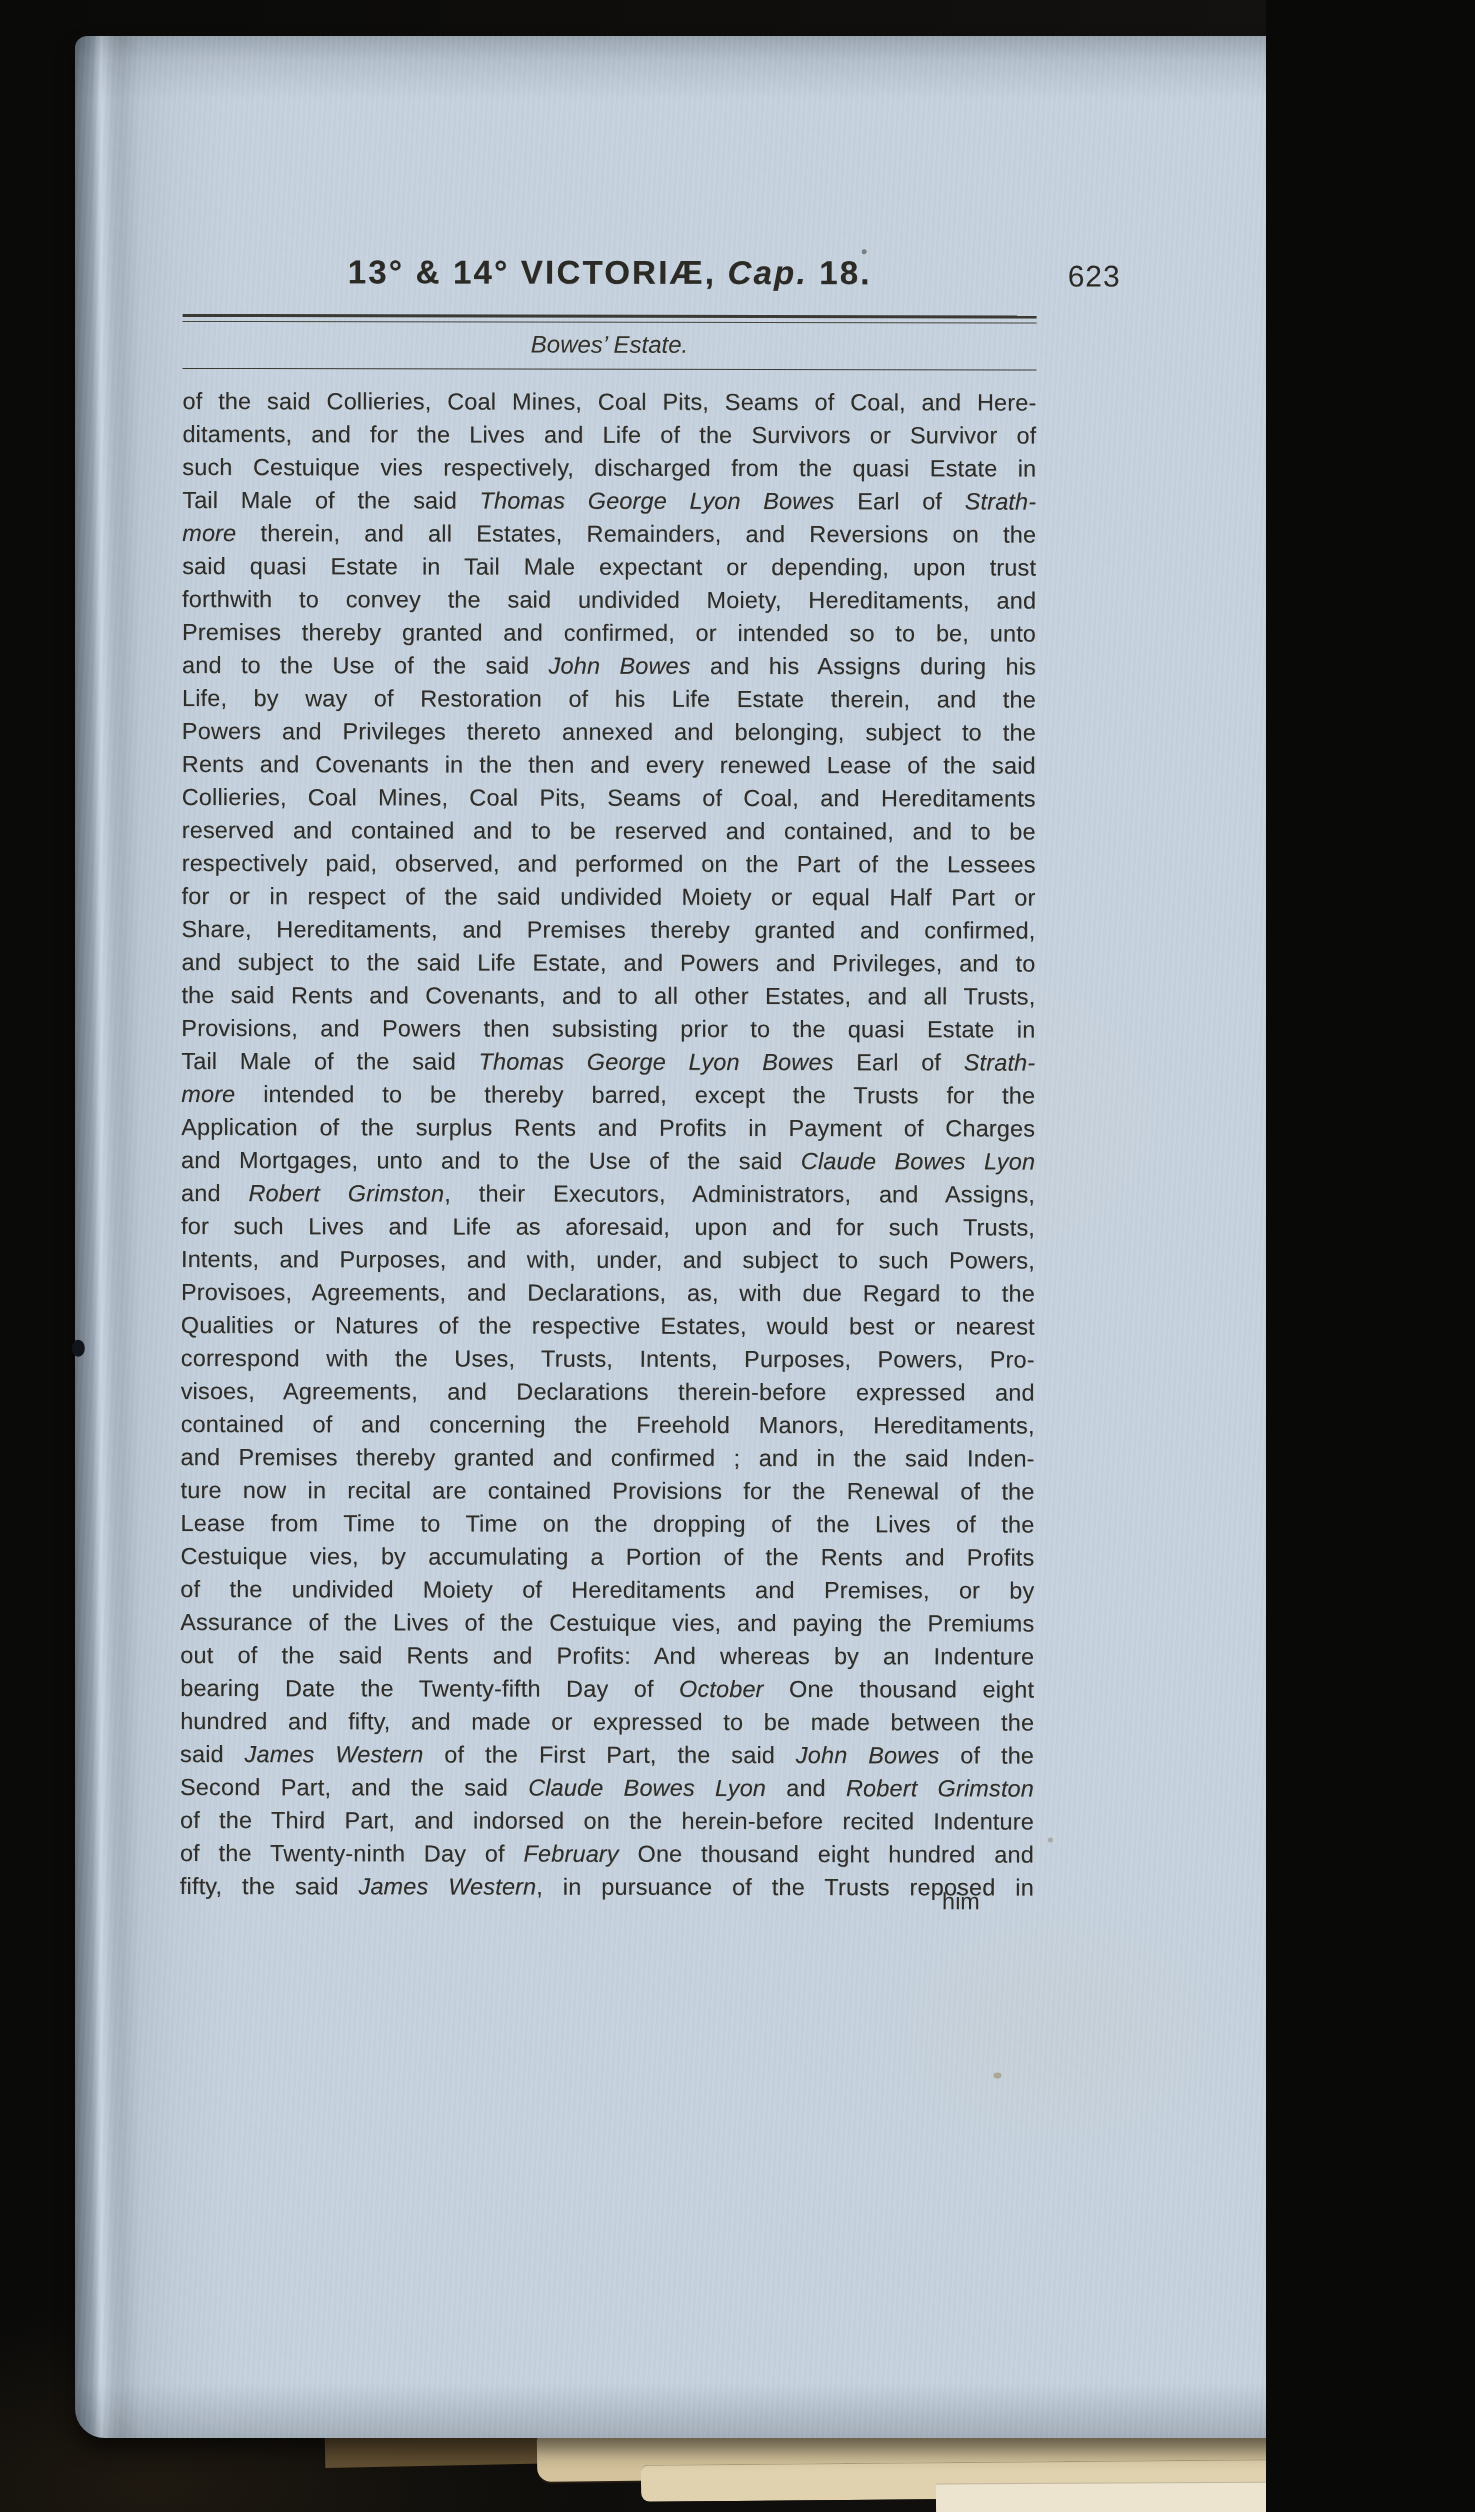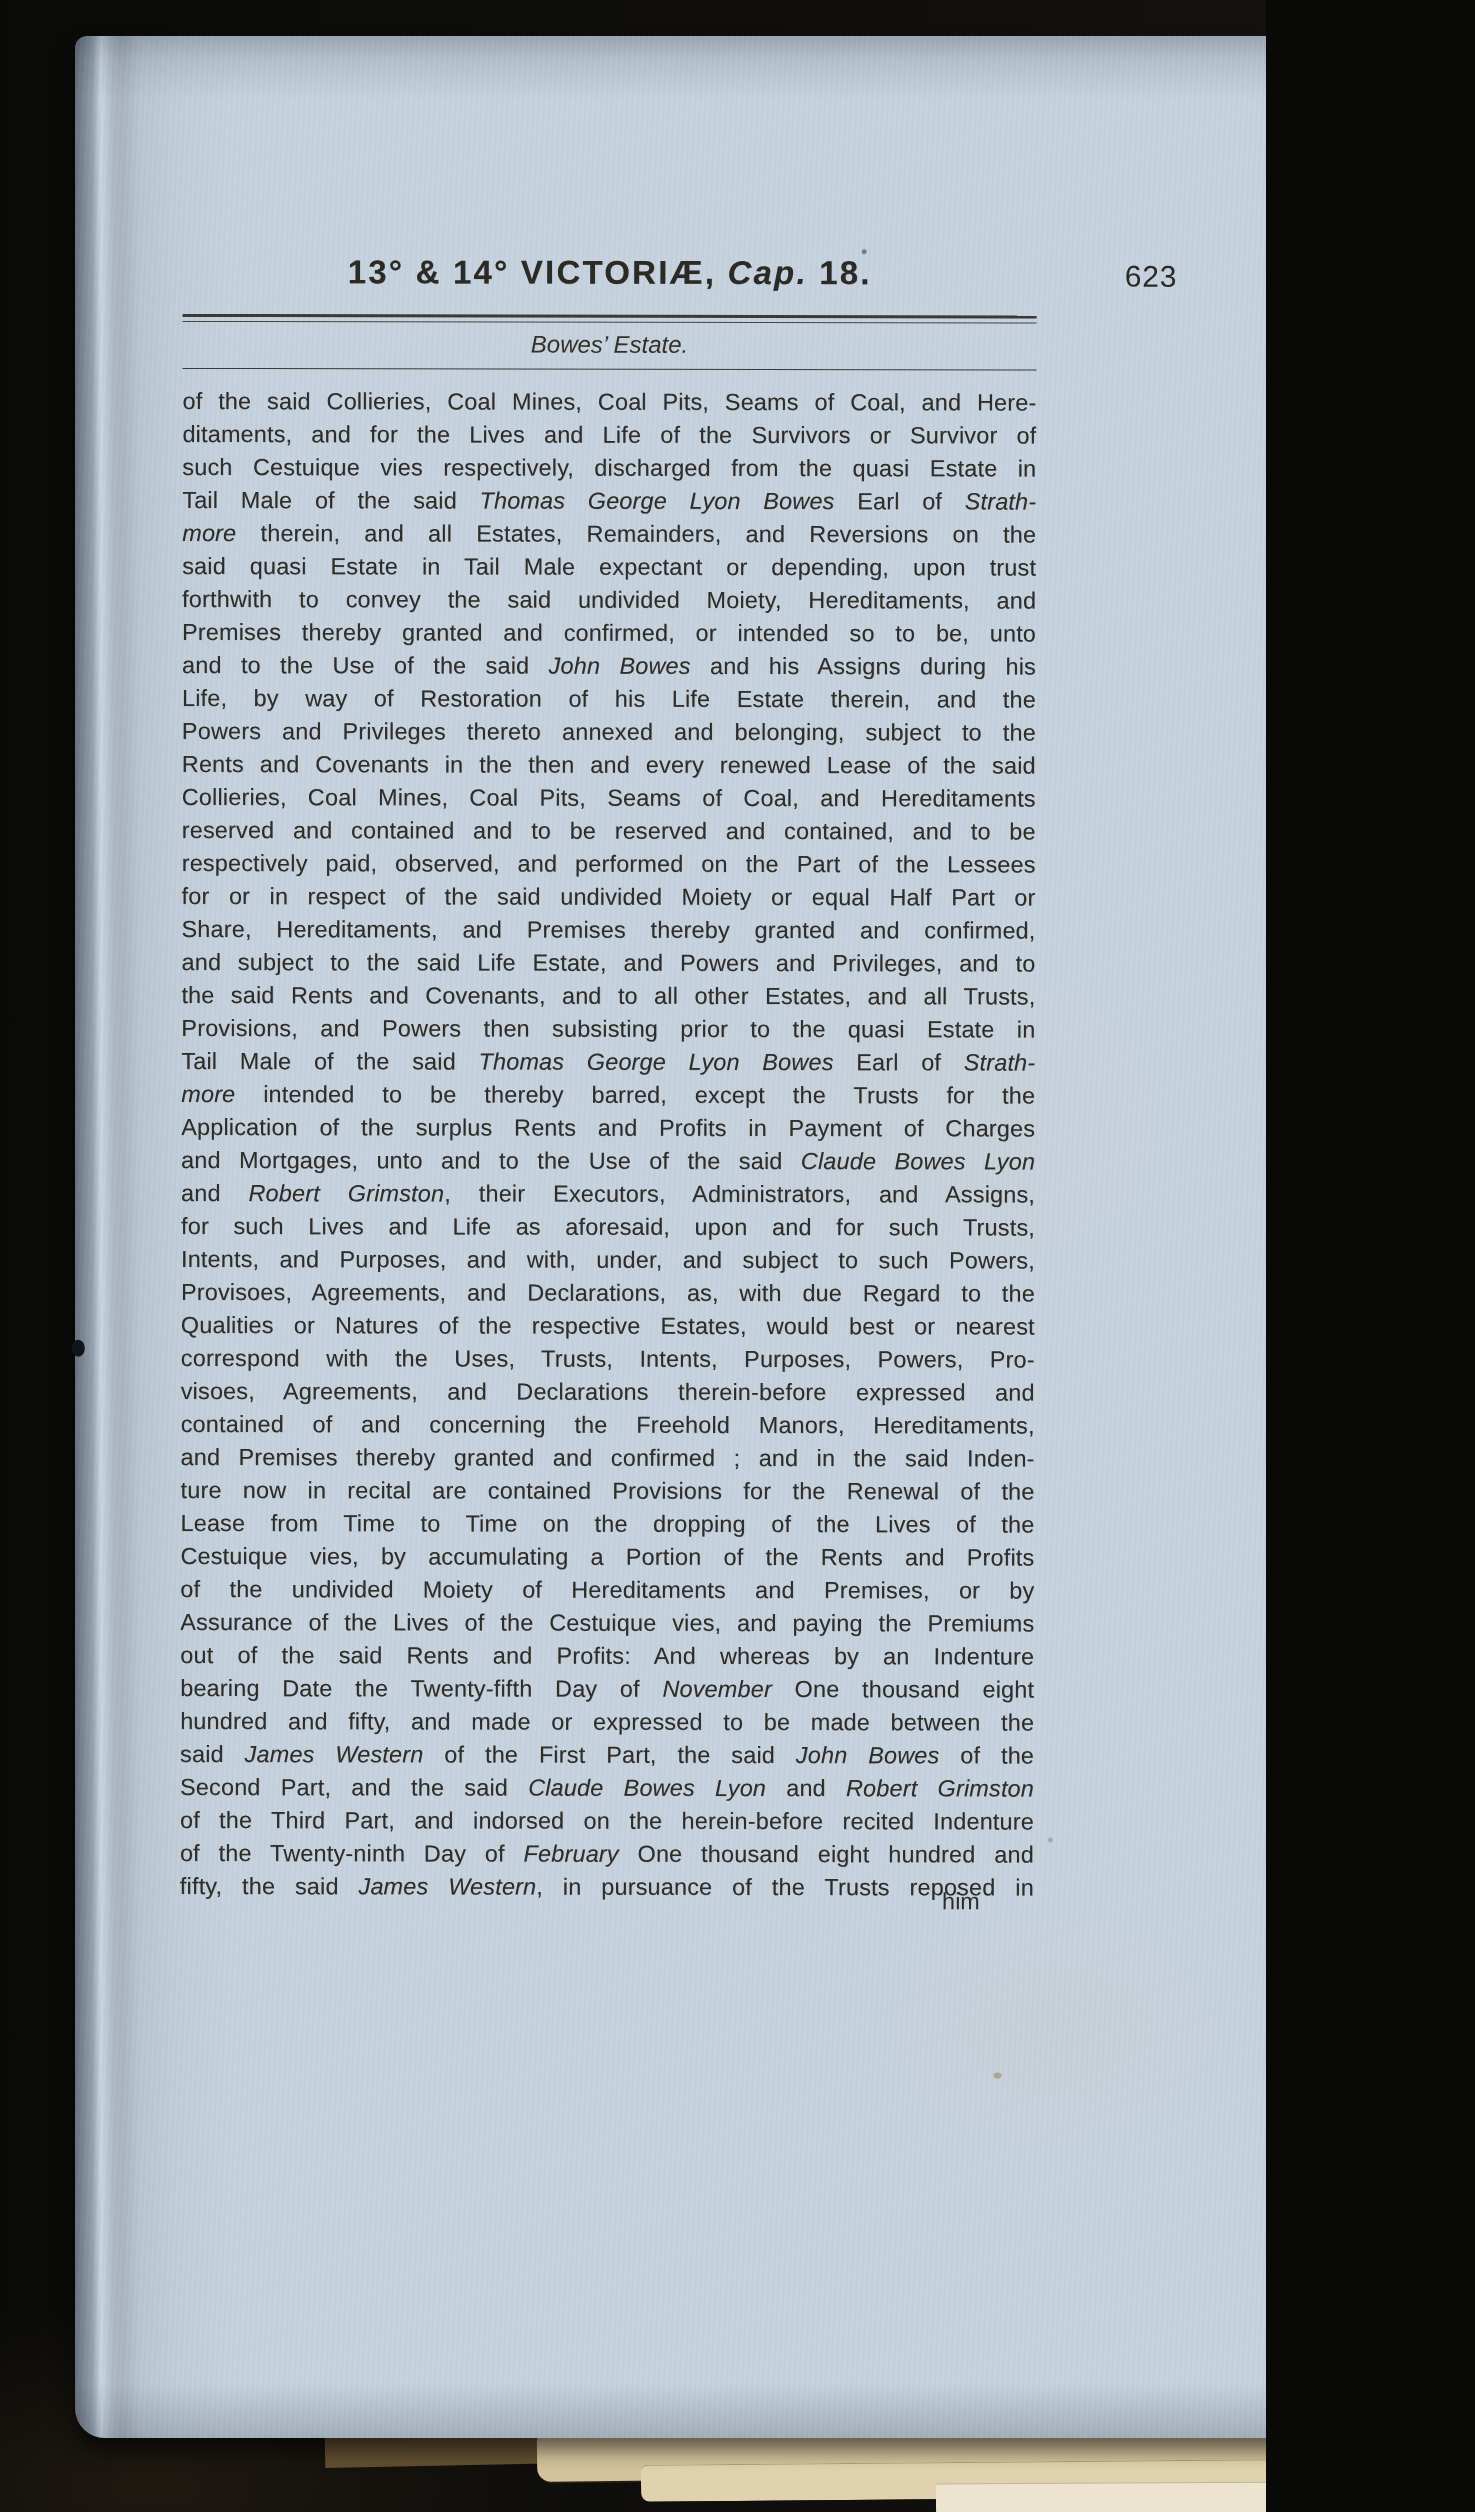--- a/index.html
+++ b/index.html
@@ -63,22 +63,22 @@
     text-align: center;
     font-size: 33px; line-height: 40px;
     font-weight: 700;
     letter-spacing: 2.2px;
     color: #2c2a25;
     text-shadow: 0.3px 0.3px 0.3px rgba(40,38,33,0.35);
     white-space: nowrap;
   }
   .page-number {
     position: absolute;
-    left: 1048px; top: 222px; width: 113px;
-    text-align: left;
+    left: 961px; top: 222px; width: 113px;
+    text-align: center;
     font-size: 30px; line-height: 36px;
     color: #2c2a25;
     letter-spacing: 0.9px;
   }
   .rule-double {
     position: absolute;
     left: 106px; top: 279px; width: 854px; height: 4.3px;
     border-top: 3.5px solid #3b3933;
     border-bottom: 1.7px solid #46443d;
   }
@@ -184,21 +184,21 @@
           <div class="bodyline">correspond with the Uses, Trusts, Intents, Purposes, Powers, Pro-</div>
           <div class="bodyline">visoes, Agreements, and Declarations therein-before expressed and</div>
           <div class="bodyline">contained of and concerning the Freehold Manors, Hereditaments,</div>
           <div class="bodyline">and Premises thereby granted and confirmed ; and in the said Inden-</div>
           <div class="bodyline">ture now in recital are contained Provisions for the Renewal of the</div>
           <div class="bodyline">Lease from Time to Time on the dropping of the Lives of the</div>
           <div class="bodyline">Cestuique vies, by accumulating a Portion of the Rents and Profits</div>
           <div class="bodyline">of the undivided Moiety of Hereditaments and Premises, or by</div>
           <div class="bodyline">Assurance of the Lives of the Cestuique vies, and paying the Premiums</div>
           <div class="bodyline">out of the said Rents and Profits: And whereas by an Indenture</div>
-          <div class="bodyline">bearing Date the Twenty-fifth Day of <i>November</i> One thousand eight</div>
+          <div class="bodyline">bearing Date the Twenty-fifth Day of <i>October</i> One thousand eight</div>
           <div class="bodyline">hundred and fifty, and made or expressed to be made between the</div>
           <div class="bodyline">said <i>James Western</i> of the First Part, the said <i>John Bowes</i> of the</div>
           <div class="bodyline">Second Part, and the said <i>Claude Bowes Lyon</i> and <i>Robert Grimston</i></div>
           <div class="bodyline">of the Third Part, and indorsed on the herein-before recited Indenture</div>
           <div class="bodyline">of the Twenty-ninth Day of <i>February</i> One thousand eight hundred and</div>
           <div class="bodyline">fifty, the said <i>James Western</i>, in pursuance of the Trusts reposed in</div>
         </div>
 
       <div class="catchword-line">him</div>
 

